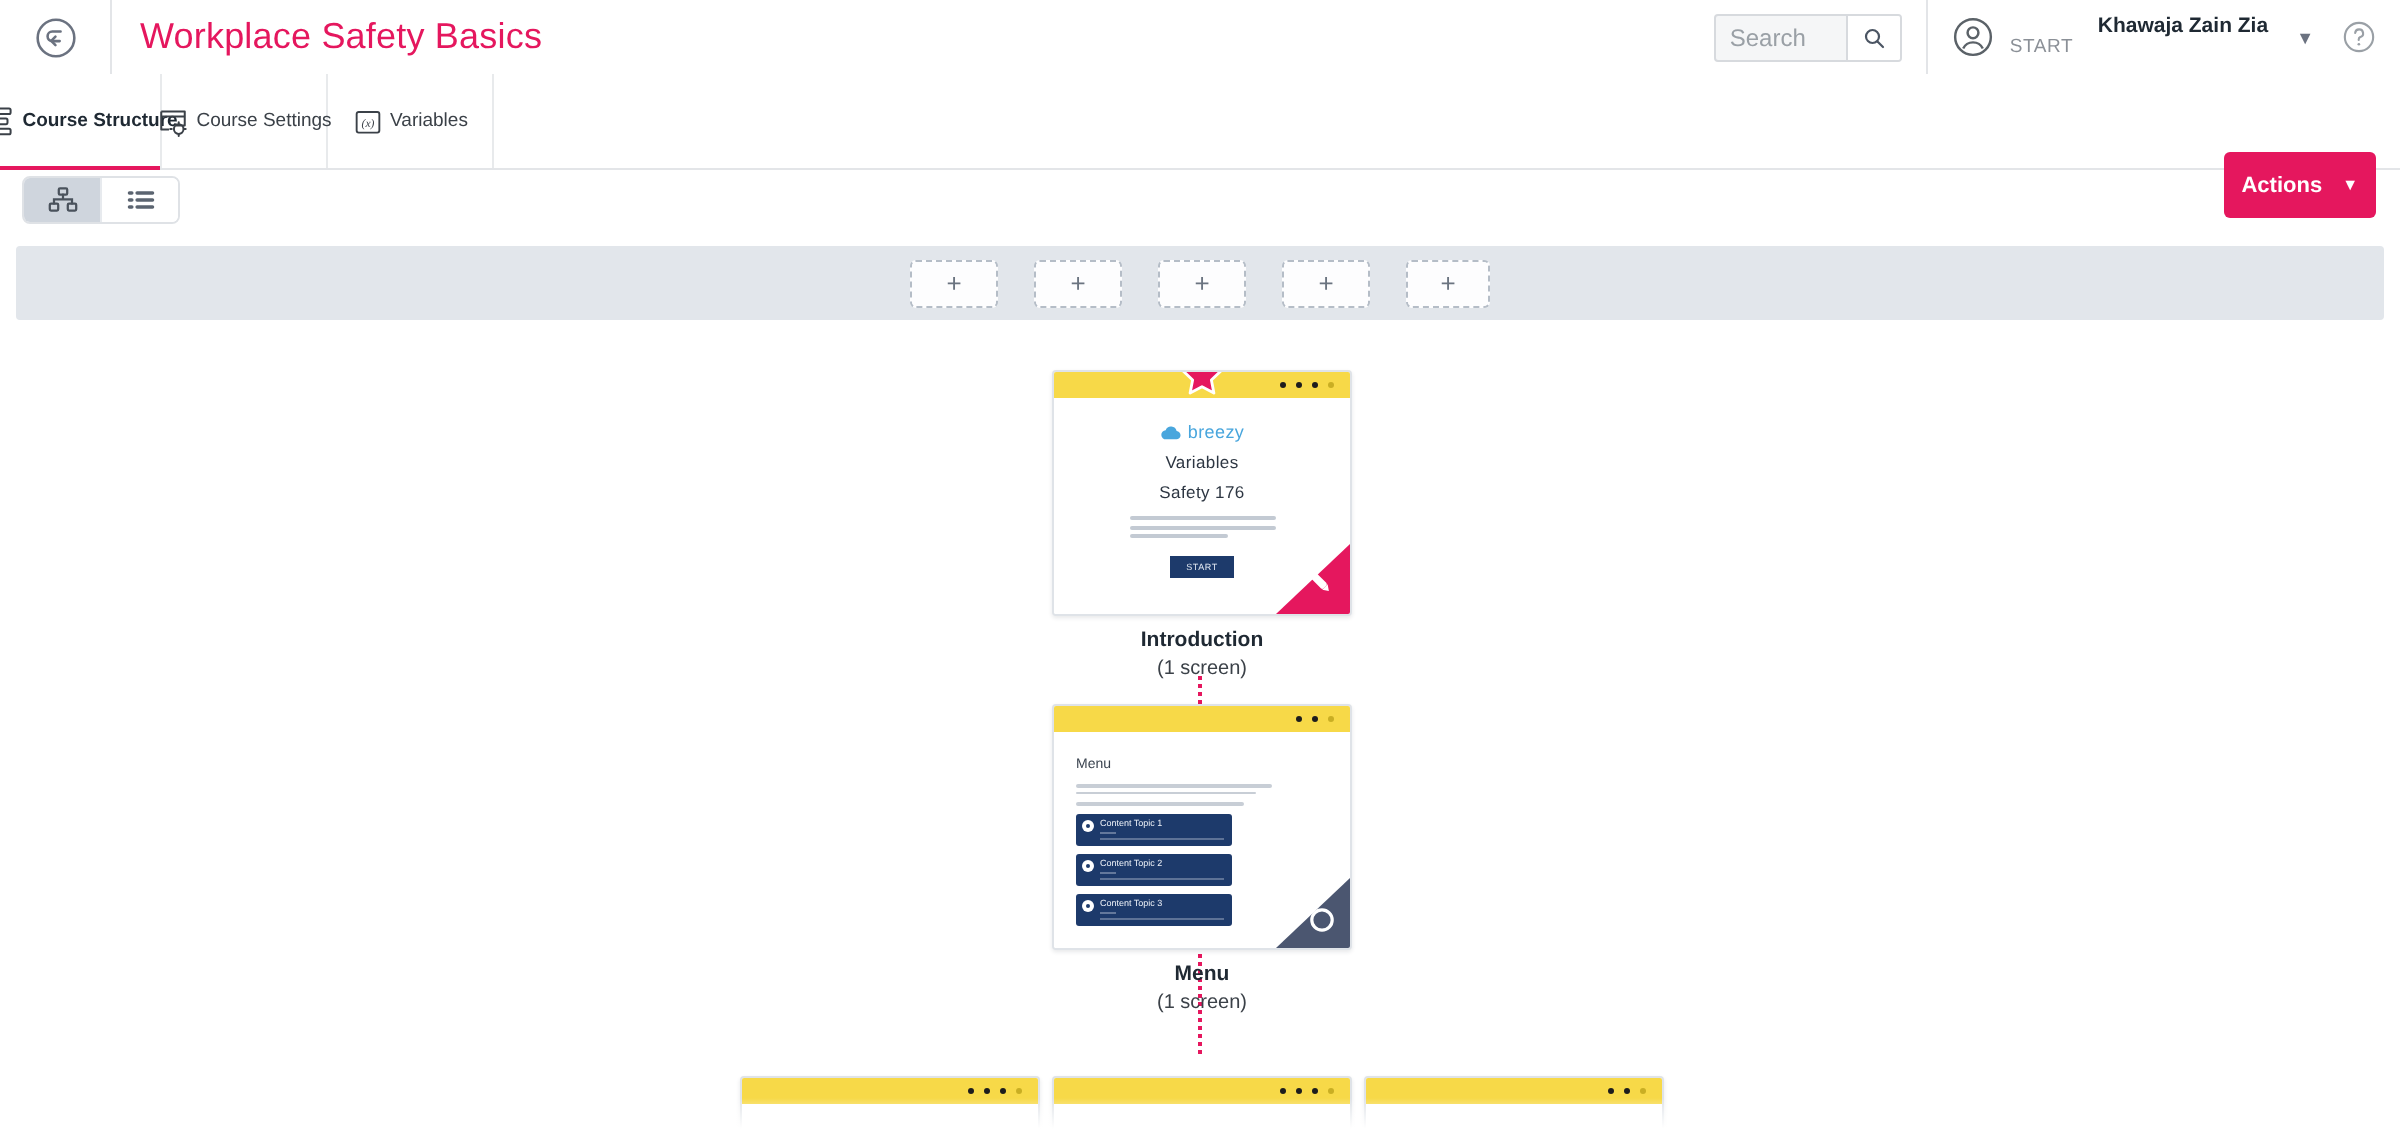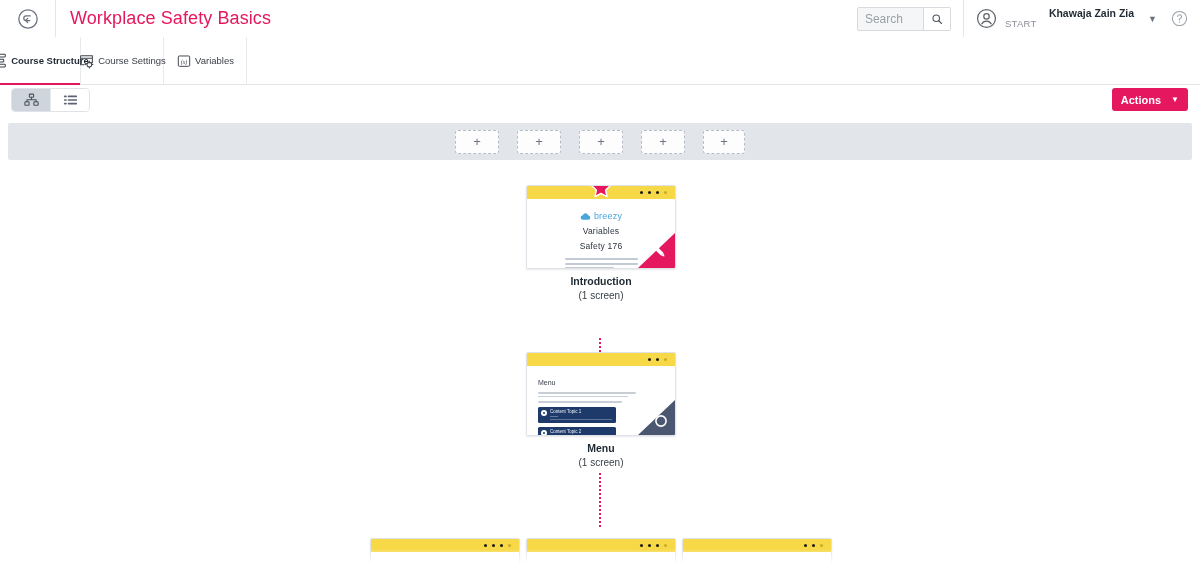--- a/index.html
+++ b/index.html
@@ -83,21 +83,21 @@
     position:absolute; left:11px; top:88px; display:flex;
     border:1px solid #dfe2e6; border-radius:4px; overflow:hidden; background:#fff;
   }
   .vt-btn {
     width:38px; height:22px; display:flex; align-items:center; justify-content:center;
     cursor:pointer; background:#fff; color:#5b6470;
   }
   .vt-btn.active { background:#cfd5dd; color:#4a525c; }
   .vt-btn + .vt-btn { border-left:1px solid #e7eaee; }
   .actions-btn {
-    position:absolute; right:12px; top:88px; height:23px; min-width:74px;
+    position:absolute; right:12px; top:76px; height:33px; min-width:74px;
     background:#e5175e; color:#fff; border-radius:3px; border:0;
     display:flex; align-items:center; gap:10px; padding:0 9px;
     font-size:11px; font-weight:700; cursor:pointer;
     font-family:"Liberation Sans", sans-serif;
   }
   .actions-caret { font-size:8px; }
 
   
   .addstrip {
     position:absolute; top:123px; left:8px; width:1184px; height:37px;
@@ -125,21 +125,21 @@
     box-shadow:0 1px 2px rgba(20,30,50,.10);
     position:relative; overflow:hidden;
   }
   .card-head {
     height:13px; background:#f7d948;
     display:flex; align-items:center; justify-content:flex-end; gap:5px;
     padding-right:8px; box-sizing:border-box;
   }
   .dot { width:3px; height:3px; border-radius:50%; background:#1d1d1d; }
   .dot.faded { background:#c9ae23; }
-  .card-body { height:69px; position:relative; background:#fff; overflow:hidden; }
+  .card-body { height:108px; position:relative; background:#fff; overflow:hidden; }
   .node-label {
     text-align:center; font-size:10.5px; font-weight:700; color:#1f2933; margin-top:6px;
   }
   .node-sub { text-align:center; font-size:10px; color:#3b4148; margin-top:3px; }
 
   
   .star-badge {
     position:absolute; top:-9px; left:50%; transform:translateX(-50%);
     width:23px; height:23px; z-index:4;
   }

